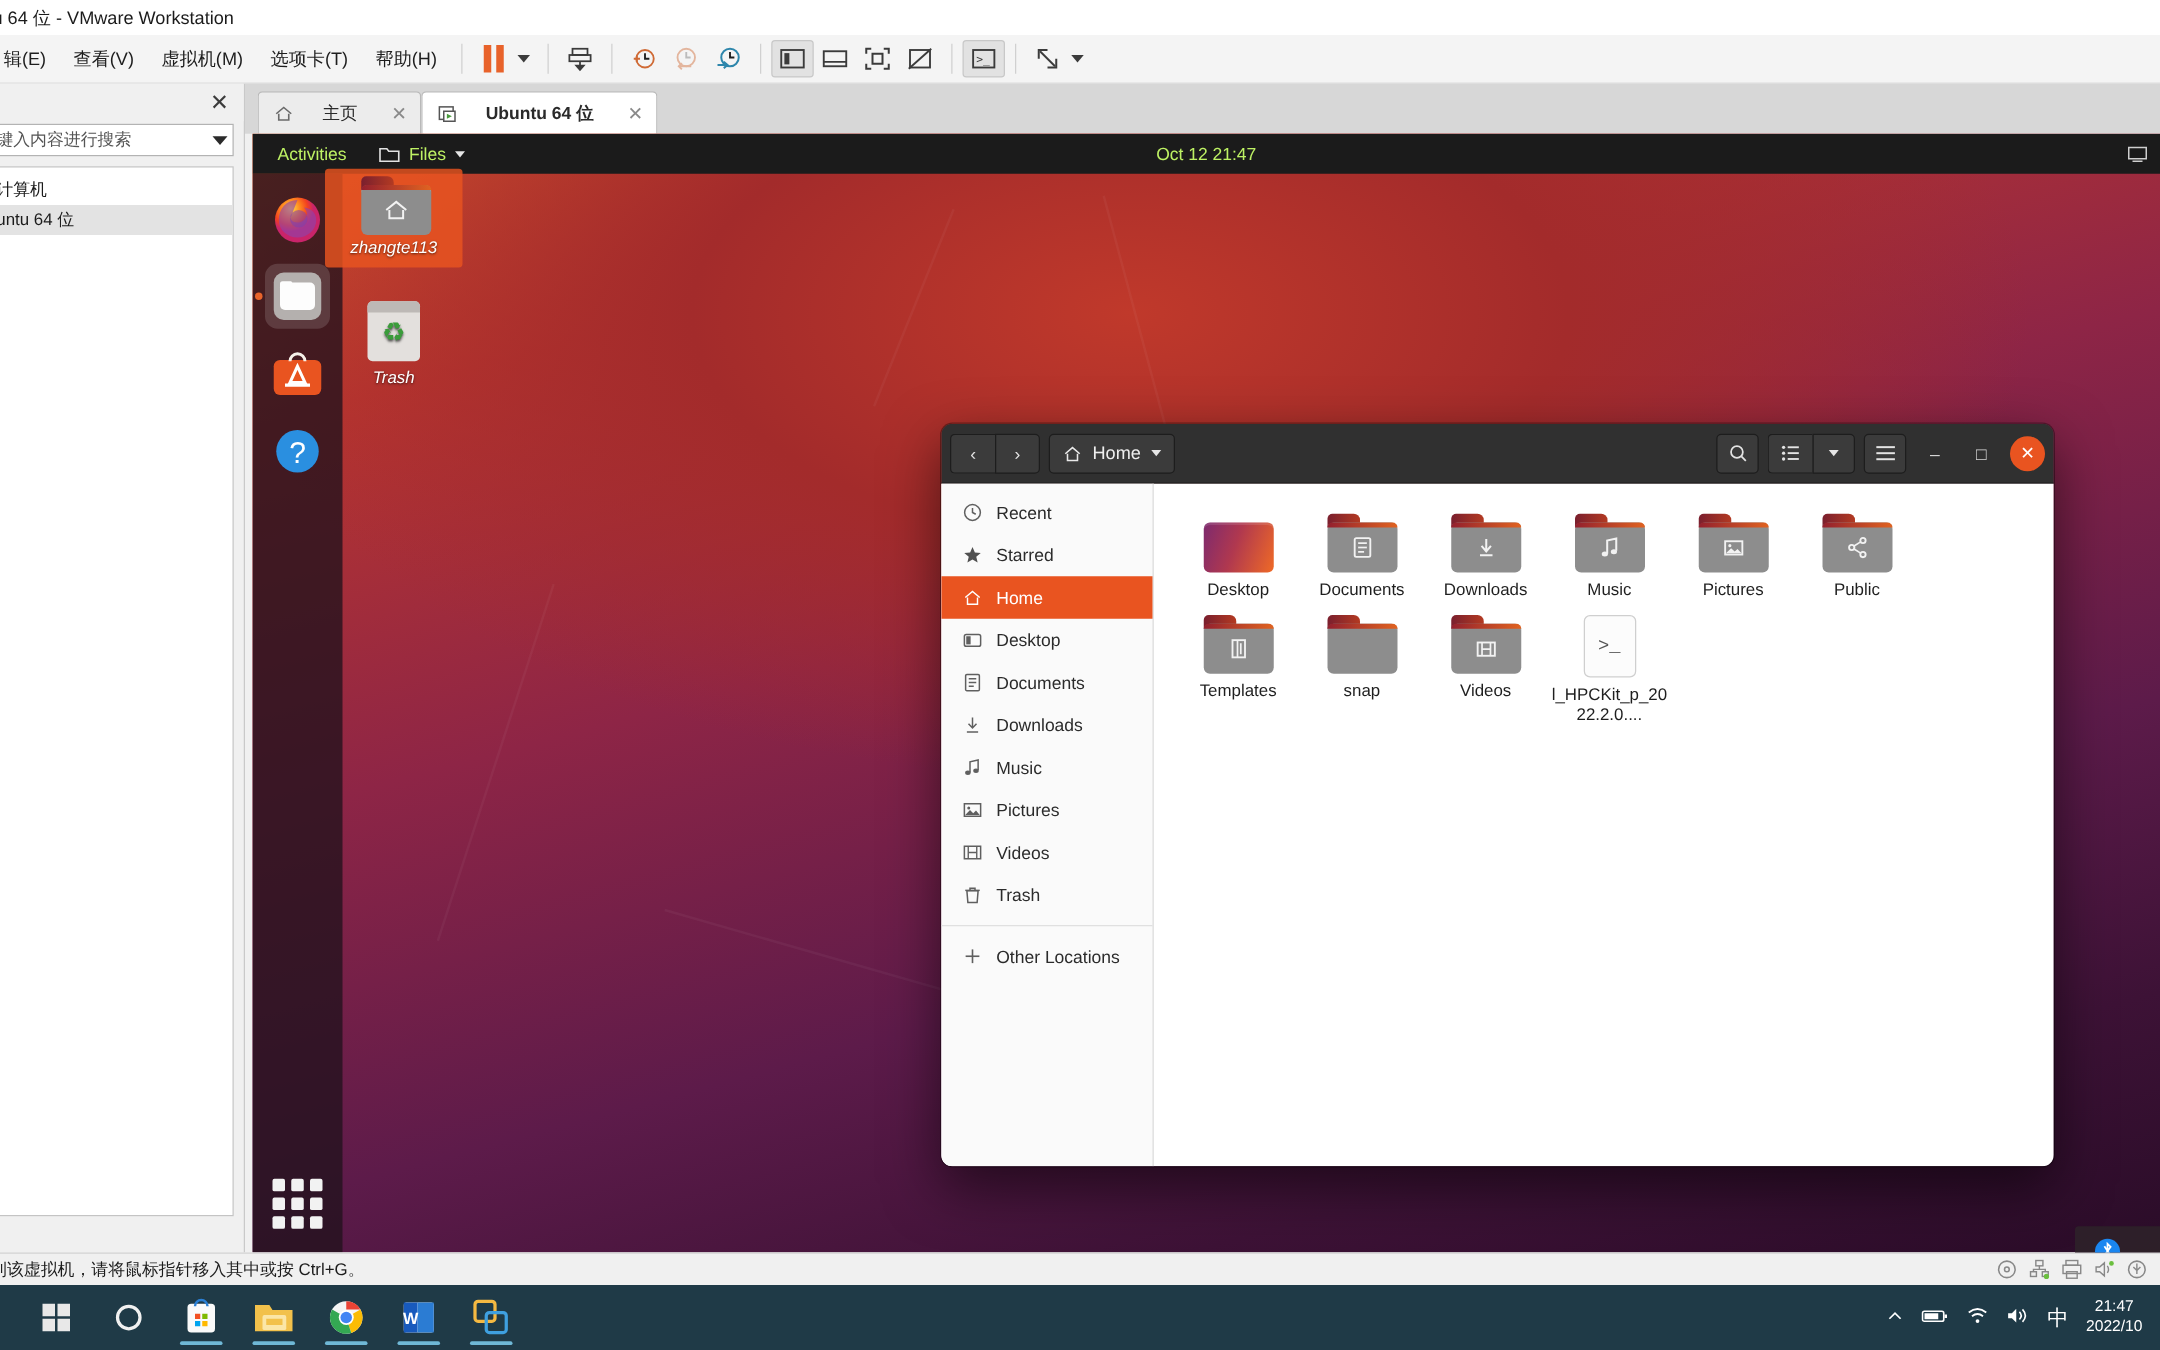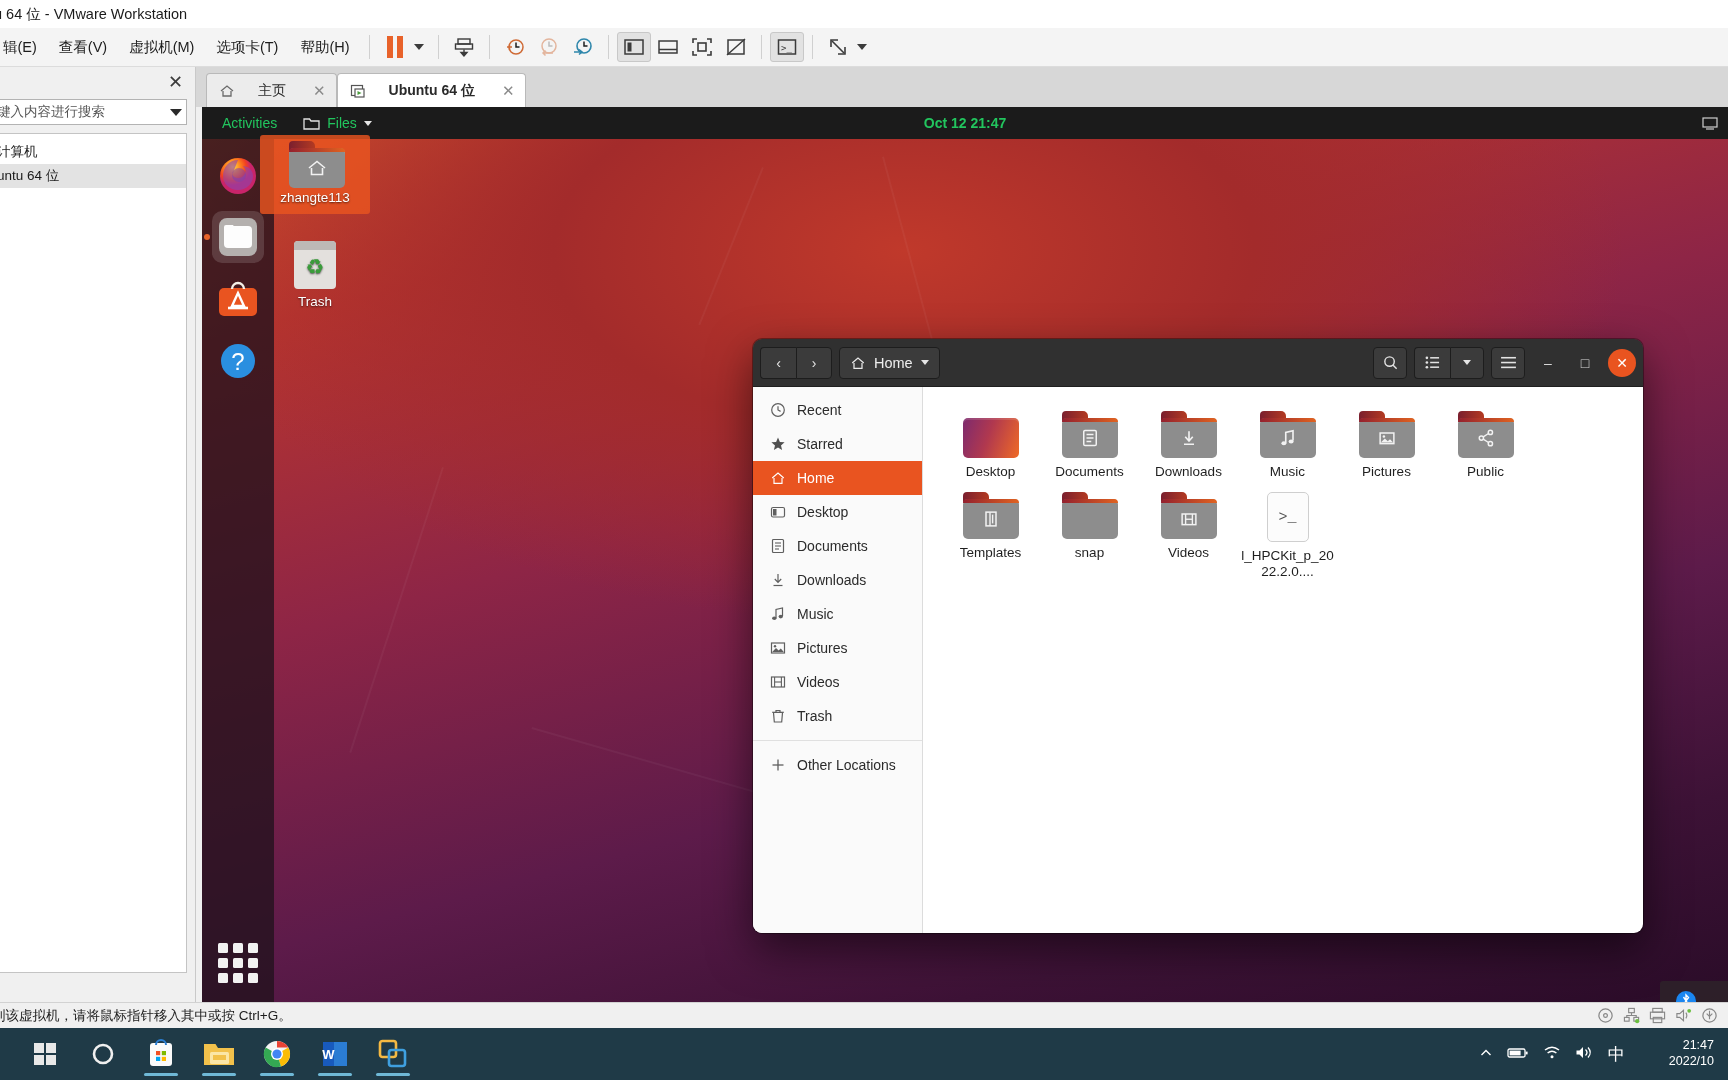--- a/index.html
+++ b/index.html
@@ -99,31 +99,31 @@
       linear-gradient(165deg, #d4562c 0%, #b8352f 18%, #8e2546 42%, #5d1b4a 66%, #3d1236 84%, #2a0c28 100%);
   }
   
   #guest .bgline {
     position: absolute; background: rgba(255,255,255,0.045);
     transform-origin: 0 0;
   }
 
   #gnome-topbar {
     position: absolute; left: 0; top: 0; width: 100%; height: 32px;
-    background: #1b1b1b; color: #22c55e; font-size: 14px;
+    background: #1b1b1b; color: #bef264; font-size: 14px;
     display: flex; align-items: center;
   }
   #gnome-topbar .activities { padding: 0 16px 0 20px; cursor: default; }
   #gnome-topbar .appmenu {
     display: flex; align-items: center; gap: 7px; padding: 0 10px;
     cursor: default;
   }
   #gnome-topbar .clock {
     position: absolute; left: 0; right: 0; text-align: center;
-    pointer-events: none; font-weight: bold;
+    pointer-events: none; font-weight: normal;
   }
   #gnome-topbar .sysicons {
     position: absolute; right: 10px; display: flex; gap: 6px;
     align-items: center;
   }
   .tri-down {
     width: 0; height: 0; border-left: 4.5px solid transparent;
     border-right: 4.5px solid transparent; border-top: 5.5px solid #e6e6e6;
   }
 
@@ -152,20 +152,21 @@
     cursor: default;
   }
   #dock-apps i { background: #f2f2f2; border-radius: 1.5px; display:block; }
 
   
   .desk-icon {
     position: absolute; width: 110px; text-align: center; cursor: default;
     color: #fff; font-size: 13.5px;
     text-shadow: 0 1px 2px rgba(0,0,0,0.65);
     padding: 6px 2px 8px 2px;
+    font-style: italic;
   }
   .desk-icon.selected { background: rgba(233,84,32,0.82); border-radius: 3px; }
   .desk-icon .lbl { margin-top: 5px; line-height: 1.15; }
 
   
   #files-win {
     position: absolute; left: 551px; top: 232px; width: 890px; height: 594px;
     border-radius: 9px; overflow: hidden;
     box-shadow: 0 16px 44px rgba(0,0,0,0.55), 0 0 0 1px rgba(0,0,0,0.35);
     display: flex; flex-direction: column;
@@ -308,21 +309,21 @@
     justify-content: center; position: relative; cursor: default;
   }
   .tb-app.open::after {
     content:''; position:absolute; bottom:1px; left:12px; right:12px;
     height: 3px; background: #6fb8d6; border-radius: 2px;
   }
   #tb-right {
     position: absolute; right: 0; display: flex; align-items: center;
     gap: 14px; padding-right: 14px; color: #fff; font-size: 13px;
   }
-  #tb-clock { text-align: right; line-height: 1.25; font-size: 12.5px; margin-left: 30px; }
+  #tb-clock { text-align: center; line-height: 1.25; font-size: 12.5px; }
 </style>
 </head>
 <body>
 
 <div id="vmware-window">
 
   <div id="vm-titlebar">
     <span class="vt">u 64 位 - VMware Workstation</span>
   </div>
 

